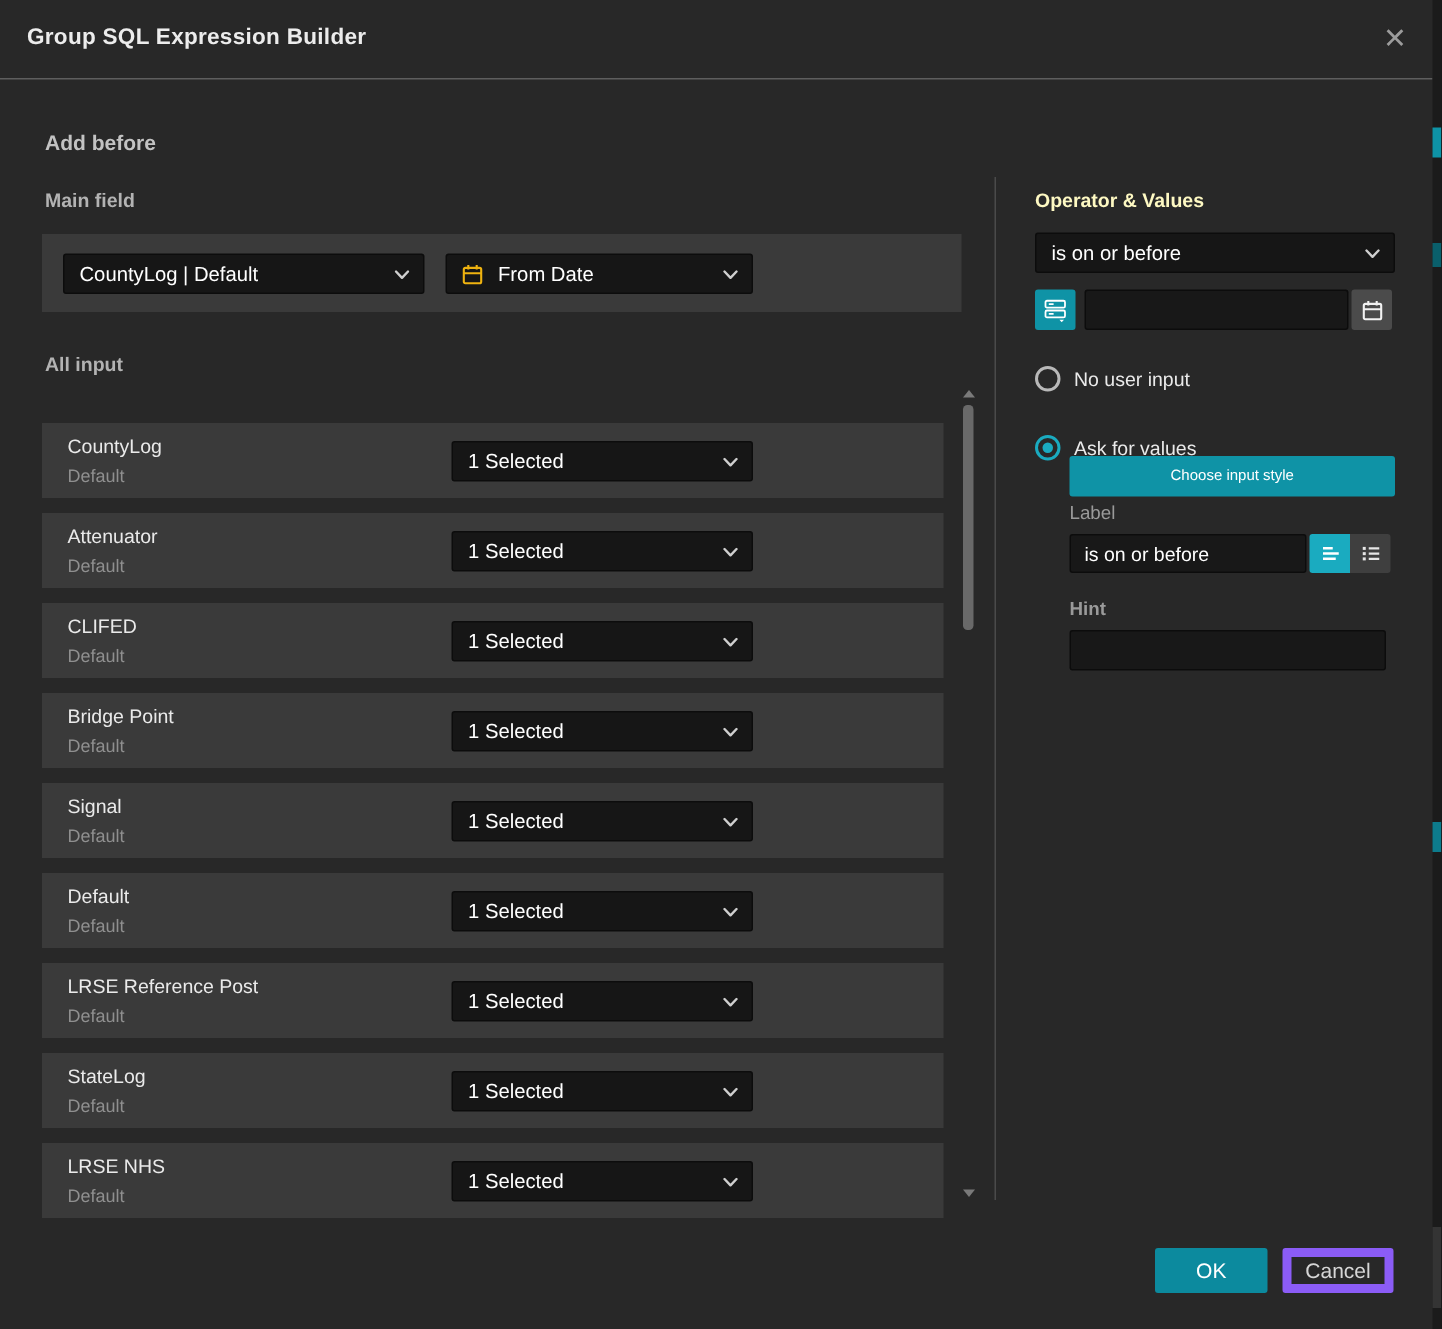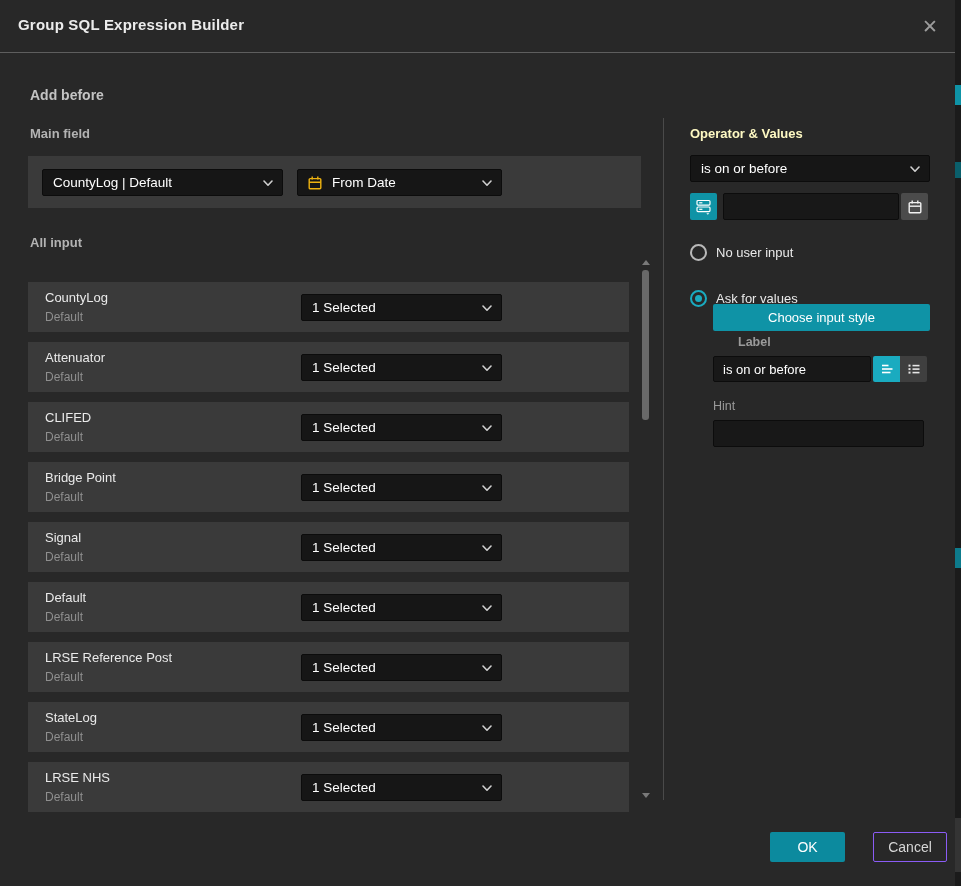--- a/index.html
+++ b/index.html
@@ -64,40 +64,40 @@
   .radio-row { position:absolute; left:690px; display:flex; align-items:center; cursor:pointer; }
   .radio-row.r1 { top:244px; } .radio-row.r2 { top:290px; }
   .radio { width:17px; height:17px; border-radius:50%; border:2px solid #b9b9b9;
            background:transparent; margin-right:9px; position:relative; }
   .radio.sel { border-color:#1aabc0; }
   .radio.sel::after { content:""; position:absolute; left:3px; top:3px; width:7px; height:7px;
                       border-radius:50%; background:#1aabc0; }
   .radio-lbl { font-size:13px; color:#eaeaea; }
   .choose-btn { position:absolute; left:713px; top:304px; width:217px; height:27px;
                 background:#0f93a6; color:#fff; border:none; border-radius:2px;
-                font-size:13px; font-family:inherit; cursor:pointer; }
-  .lbl-label { position:absolute; left:738px; top:335px; font-size:12.5px; color:#9a9a9a;font-weight:bold; }
+                font-size:10px; font-family:inherit; cursor:pointer; }
+  .lbl-label { position:absolute; left:713px; top:335px; font-size:12.5px; color:#9a9a9a; }
   .lbl-input { position:absolute; left:713px; top:356px; width:158px; height:26px;
                background:#181818; border:1px solid #0c0c0c; border-radius:2px;
                color:#fff; font-size:13px; padding:0 9px; }
   .style-btn { position:absolute; top:356px; width:27px; height:26px; border:none;
                display:flex; align-items:center; justify-content:center; cursor:pointer; }
   .style-btn.text-style { left:873px; background:#1aabc0; border-radius:2px 0 0 2px; }
   .style-btn.list-style { left:900px; background:#3f3f3f; border-radius:0 2px 2px 0; }
-  .hint-label { position:absolute; left:713px; top:399px; font-size:12.5px; color:#9a9a9a; }
+  .hint-label { position:absolute; left:713px; top:399px; font-size:12.5px; color:#9a9a9a;font-weight:bold; }
   .hint-input { position:absolute; left:713px; top:420px; width:211px; height:27px;
                 background:#181818; border:1px solid #0c0c0c; border-radius:2px;
                 color:#fff; font-size:13px; padding:0 9px; }
   
   .ok-btn { position:absolute; left:770px; top:832px; width:75px; height:30px;
             background:#0c8a9e; color:#fff; border:none; border-radius:2px;
             font-size:14px; font-family:inherit; cursor:pointer; }
   .cancel-btn { position:absolute; left:855px; top:832px; width:74px; height:30px;
-                background:transparent; color:#d6d6d6; border:1px solid #8b5cf6;
-                border-radius:2px; font-size:14px; font-family:inherit; cursor:pointer;margin-left:18px; }
+                background:transparent; color:#d6d6d6; border:6px solid #8b5cf6;
+                border-radius:2px; font-size:14px; font-family:inherit; cursor:pointer; }
   
   .bg-strip { position:absolute; left:955px; top:0; width:6px; height:886px; background:#1b1b1b; }
   .bg-strip .b1 { position:absolute; top:85px;  width:6px; height:20px; background:#0e93a6; }
   .bg-strip .b2 { position:absolute; top:162px; width:6px; height:16px; background:#0a5f6b; }
   .bg-strip .b3 { position:absolute; top:548px; width:6px; height:20px; background:#0d7b8c; }
   .bg-strip .b4 { position:absolute; top:818px; width:6px; height:54px; background:#343434; }
 </style>
 </head>
 <body>
 

